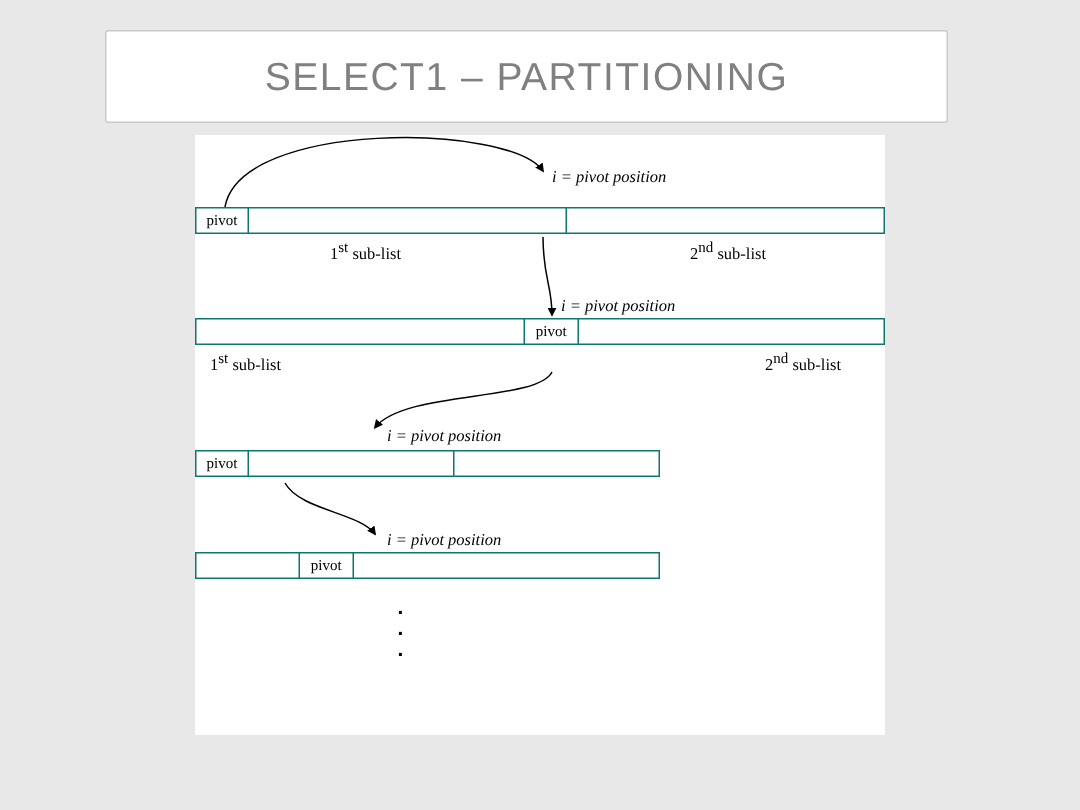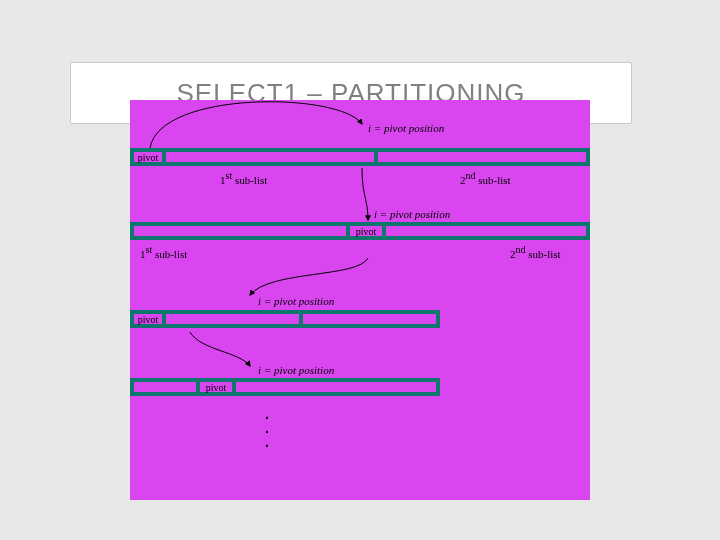--- a/index.html
+++ b/index.html
@@ -5,31 +5,31 @@
   html,body{margin:0;padding:0}
   body{
     width:720px;height:540px;
     background:#e8e8e8;
     font-family:Arial,Helvetica,sans-serif;
     position:relative;overflow:hidden;
   }
   .title-box{
     position:absolute;left:70px;top:20px;width:560px;height:60px;
     background:#fff;border:1px solid #c9c9c9;
-    border-radius:2px;display:flex;align-items:center;justify-content:center;margin-top:42px;
+    border-radius:2px;display:flex;align-items:center;justify-content:center;
   }
   .title-box span{
     color:#808080;font-size:26px;letter-spacing:1px;
   }
   .diagram{
-    position:absolute;left:130px;top:100px;width:460px;height:400px;
-    background:#d946ef;
+    position:absolute;left:130px;top:90px;width:460px;height:400px;
+    background:#ffffff;
   }
   .row{position:absolute;left:0;right:0;height:18px;display:flex}
-  .cell{border:4px solid #0f766e;box-sizing:border-box;font-size:10px;
+  .cell{border:1px solid #0f766e;box-sizing:border-box;font-size:10px;
         display:flex;align-items:center;justify-content:center;color:#000;
         font-family:'Times New Roman',serif}
   .lbl{position:absolute;font-family:'Times New Roman',serif;font-size:11px;color:#000}
   .sup{font-size:10px;vertical-align:super}
   svg.arrows{position:absolute;left:0;top:0;width:460px;height:400px;pointer-events:none}
   .dotrow{position:absolute;left:135px;font-size:14px;line-height:8px;color:#000;font-weight:bold}
 </style>
 </head>
 <body>
 

